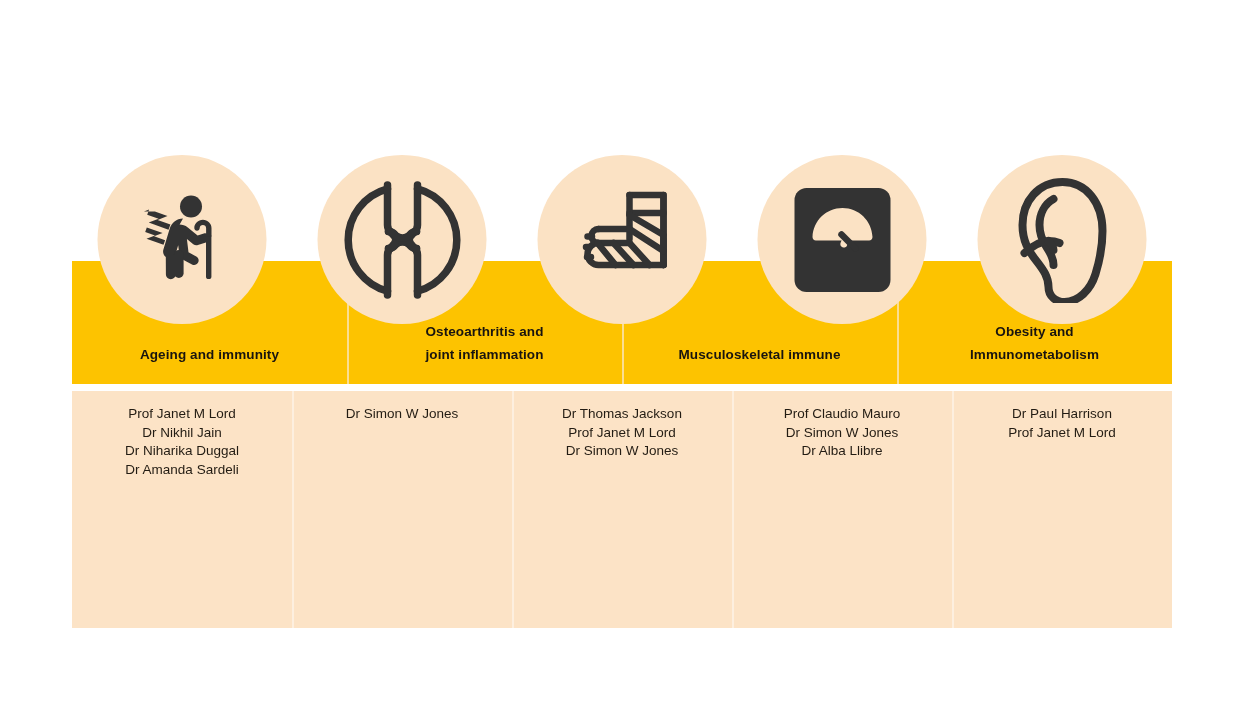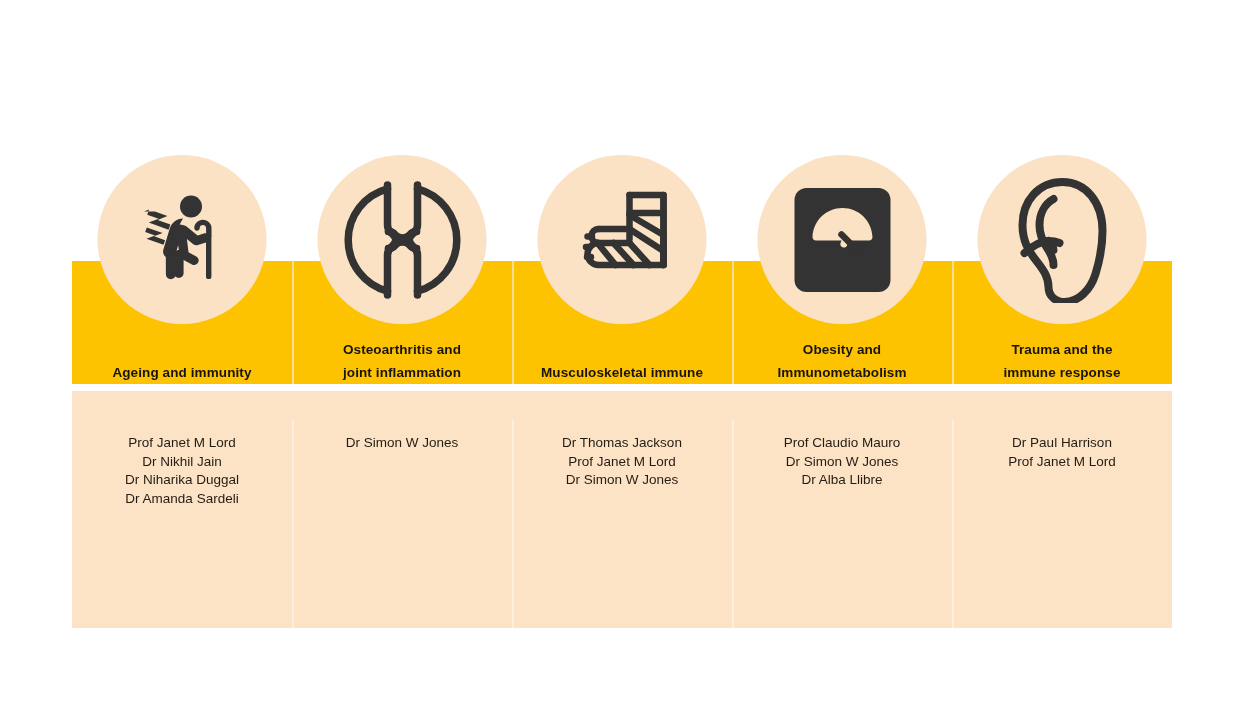--- a/index.html
+++ b/index.html
@@ -35,20 +35,21 @@
     display: flex;
     z-index: 1;
   }
   .band-cell {
     flex: 1 1 0;
     position: relative;
     display: flex;
     align-items: flex-end;
     justify-content: center;
     box-sizing: border-box;
+    padding-bottom: 18px;
   }
   .band-cell + .band-cell::before {
     content: "";
     position: absolute;
     left: 0;
     top: 0;
     bottom: 0;
     width: 2px;
     background: #FBDE92;
   }
@@ -73,21 +74,20 @@
     background: #FCE3C6;
     display: flex;
     z-index: 1;
   }
   .panel-cell {
     flex: 1 1 0;
     position: relative;
     box-sizing: border-box;
     padding-top: 14px;
     text-align: center;
-    margin-top: 29px;
   }
   .panel-cell + .panel-cell::before {
     content: "";
     position: absolute;
     left: 0;
     top: 0;
     bottom: 0;
     width: 2px;
     background: #FDEFDF;
   }
@@ -148,26 +148,20 @@
     </div>
     <div class="band-cell">
       <div class="band-title">Musculoskeletal immune</div>
     </div>
     <div class="band-cell">
       <div class="band-title">
         <div>Obesity and</div>
         <div>Immunometabolism</div>
       </div>
     </div>
-    <div class="band-cell">
-      <div class="band-title">
-        <div>Trauma and the</div>
-        <div>immune response</div>
-      </div>
-    </div>
   </div>
 
   <div class="panel">
     <div class="panel-cell">
       <div class="member">Prof Janet M Lord</div>
       <div class="member">Dr Nikhil Jain</div>
       <div class="member">Dr Niharika Duggal</div>
       <div class="member">Dr Amanda Sardeli</div>
     </div>
     <div class="panel-cell">

